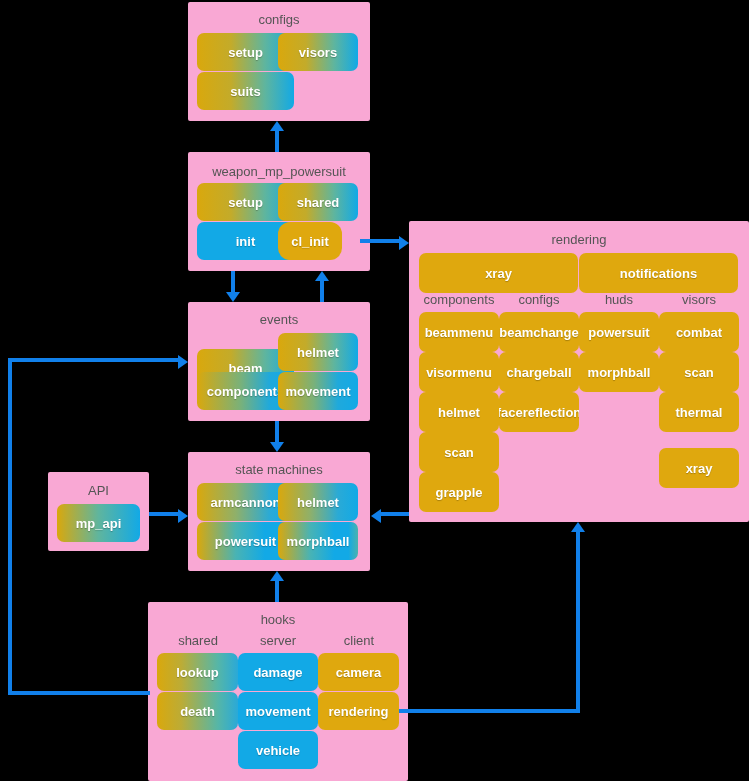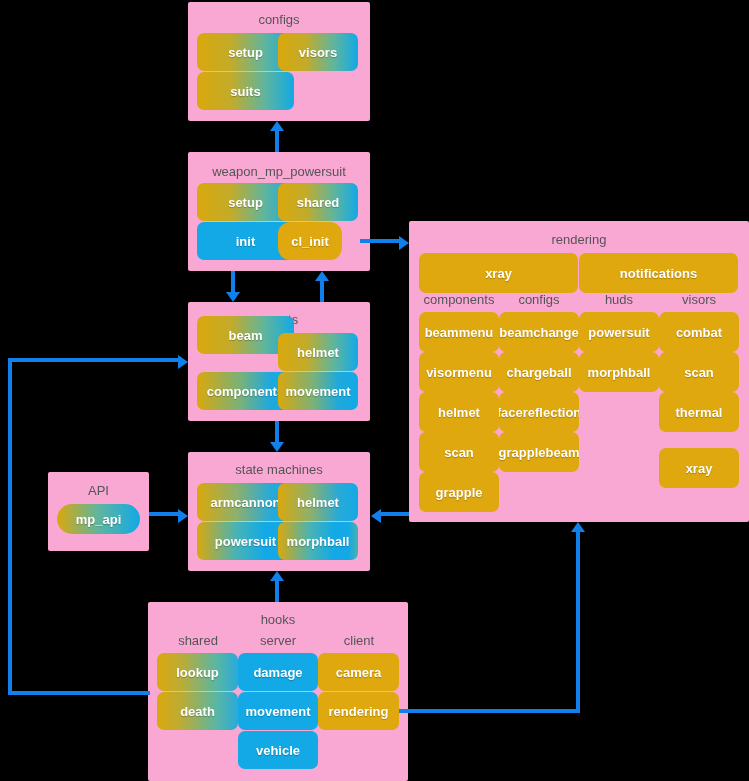--- a/index.html
+++ b/index.html
@@ -91,37 +91,37 @@
   <div class="group" style="left:188px; top:152px; width:182px; height:119px;">
     <div class="group-title" style="top:0;margin-top:12px;">weapon_mp_powersuit</div>
     <div class="node g-gb" style="left:9px; top:31px; width:97px; height:38px;">setup</div>
     <div class="node g-gb" style="left:90px; top:31px; width:80px; height:38px;">shared</div>
     <div class="node g-blue" style="left:9px; top:70px; width:97px; height:38px;">init</div>
     <div class="node g-gold" style="left:90px; top:70px; width:64px; height:38px;border-radius:12px;">cl_init</div>
   </div>
 
   <div class="group" style="left:188px; top:302px; width:182px; height:119px;">
     <div class="group-title" style="top:10px;">events</div>
-    <div class="node g-gb" style="left:9px; top:14px; width:97px; height:38px;">beam</div>
+    <div class="node g-gb" style="left:9px; top:47px; width:97px; height:38px;">beam</div>
     <div class="node g-gb" style="left:90px; top:31px; width:80px; height:38px;">helmet</div>
     <div class="node g-gbg" style="left:9px; top:70px; width:97px; height:38px;">components</div>
     <div class="node g-gbg" style="left:90px; top:70px; width:80px; height:38px;">movement</div>
   </div>
 
   <div class="group" style="left:188px; top:452px; width:182px; height:119px;">
     <div class="group-title" style="top:10px;">state machines</div>
     <div class="node g-sm" style="left:9px; top:31px; width:97px; height:38px;">armcannon</div>
     <div class="node g-sm" style="left:90px; top:31px; width:80px; height:38px;">helmet</div>
     <div class="node g-sm2" style="left:9px; top:70px; width:97px; height:38px;">powersuit</div>
     <div class="node g-sm2" style="left:90px; top:70px; width:80px; height:38px;">morphball</div>
   </div>
 
   <div class="group" style="left:48px; top:472px; width:101px; height:79px;">
     <div class="group-title" style="top:11px;">API</div>
-    <div class="node g-gbg2" style="left:9px; top:32px; width:83px; height:30px;border-radius:16px;">mp_api</div>
+    <div class="node g-gbg2" style="left:9px; top:32px; width:83px; height:38px;">mp_api</div>
   </div>
 
   <div class="group" style="left:148px; top:602px; width:260px; height:179px;">
     <div class="group-title" style="top:10px;">hooks</div>
 
     <div class="col-label" style="left:9px; top:31px; width:82px;">shared</div>
     <div class="col-label" style="left:90px; top:31px; width:80px;">server</div>
     <div class="col-label" style="left:170px; top:31px; width:82px;">client</div>
 
     <div class="node g-hk" style="left:9px; top:51px; width:81px; height:38px;">lookup</div>
@@ -148,21 +148,20 @@
 
     <div class="node g-gold" style="left:10px; top:91px; width:80px; height:40px;">beammenu</div>
     <div class="node g-gold" style="left:10px; top:131px; width:80px; height:40px;">visormenu</div>
     <div class="node g-gold" style="left:10px; top:171px; width:80px; height:40px;">helmet</div>
     <div class="node g-gold" style="left:10px; top:211px; width:80px; height:40px;">scan</div>
     <div class="node g-gold" style="left:10px; top:251px; width:80px; height:40px;">grapple</div>
 
     <div class="node g-gold" style="left:90px; top:91px; width:80px; height:40px;">beamchange</div>
     <div class="node g-gold" style="left:90px; top:131px; width:80px; height:40px;text-align:right;">chargeball</div>
     <div class="node g-gold" style="left:90px; top:171px; width:80px; height:40px;">facereflection</div>
-    <div class="node g-gold" style="left:90px; top:211px; width:80px; height:40px;">grapplebeam</div>
 
     <div class="node g-gold" style="left:170px; top:91px; width:80px; height:40px;">powersuit</div>
     <div class="node g-gold" style="left:170px; top:131px; width:80px; height:40px;">morphball</div>
 
     <div class="node g-gold" style="left:250px; top:91px; width:80px; height:40px;">combat</div>
     <div class="node g-gold" style="left:250px; top:131px; width:80px; height:40px;">scan</div>
     <div class="node g-gold" style="left:250px; top:171px; width:80px; height:40px;">thermal</div>
     <div class="node g-gold" style="left:250px; top:227px; width:80px; height:40px;">xray</div>
   </div>
 

